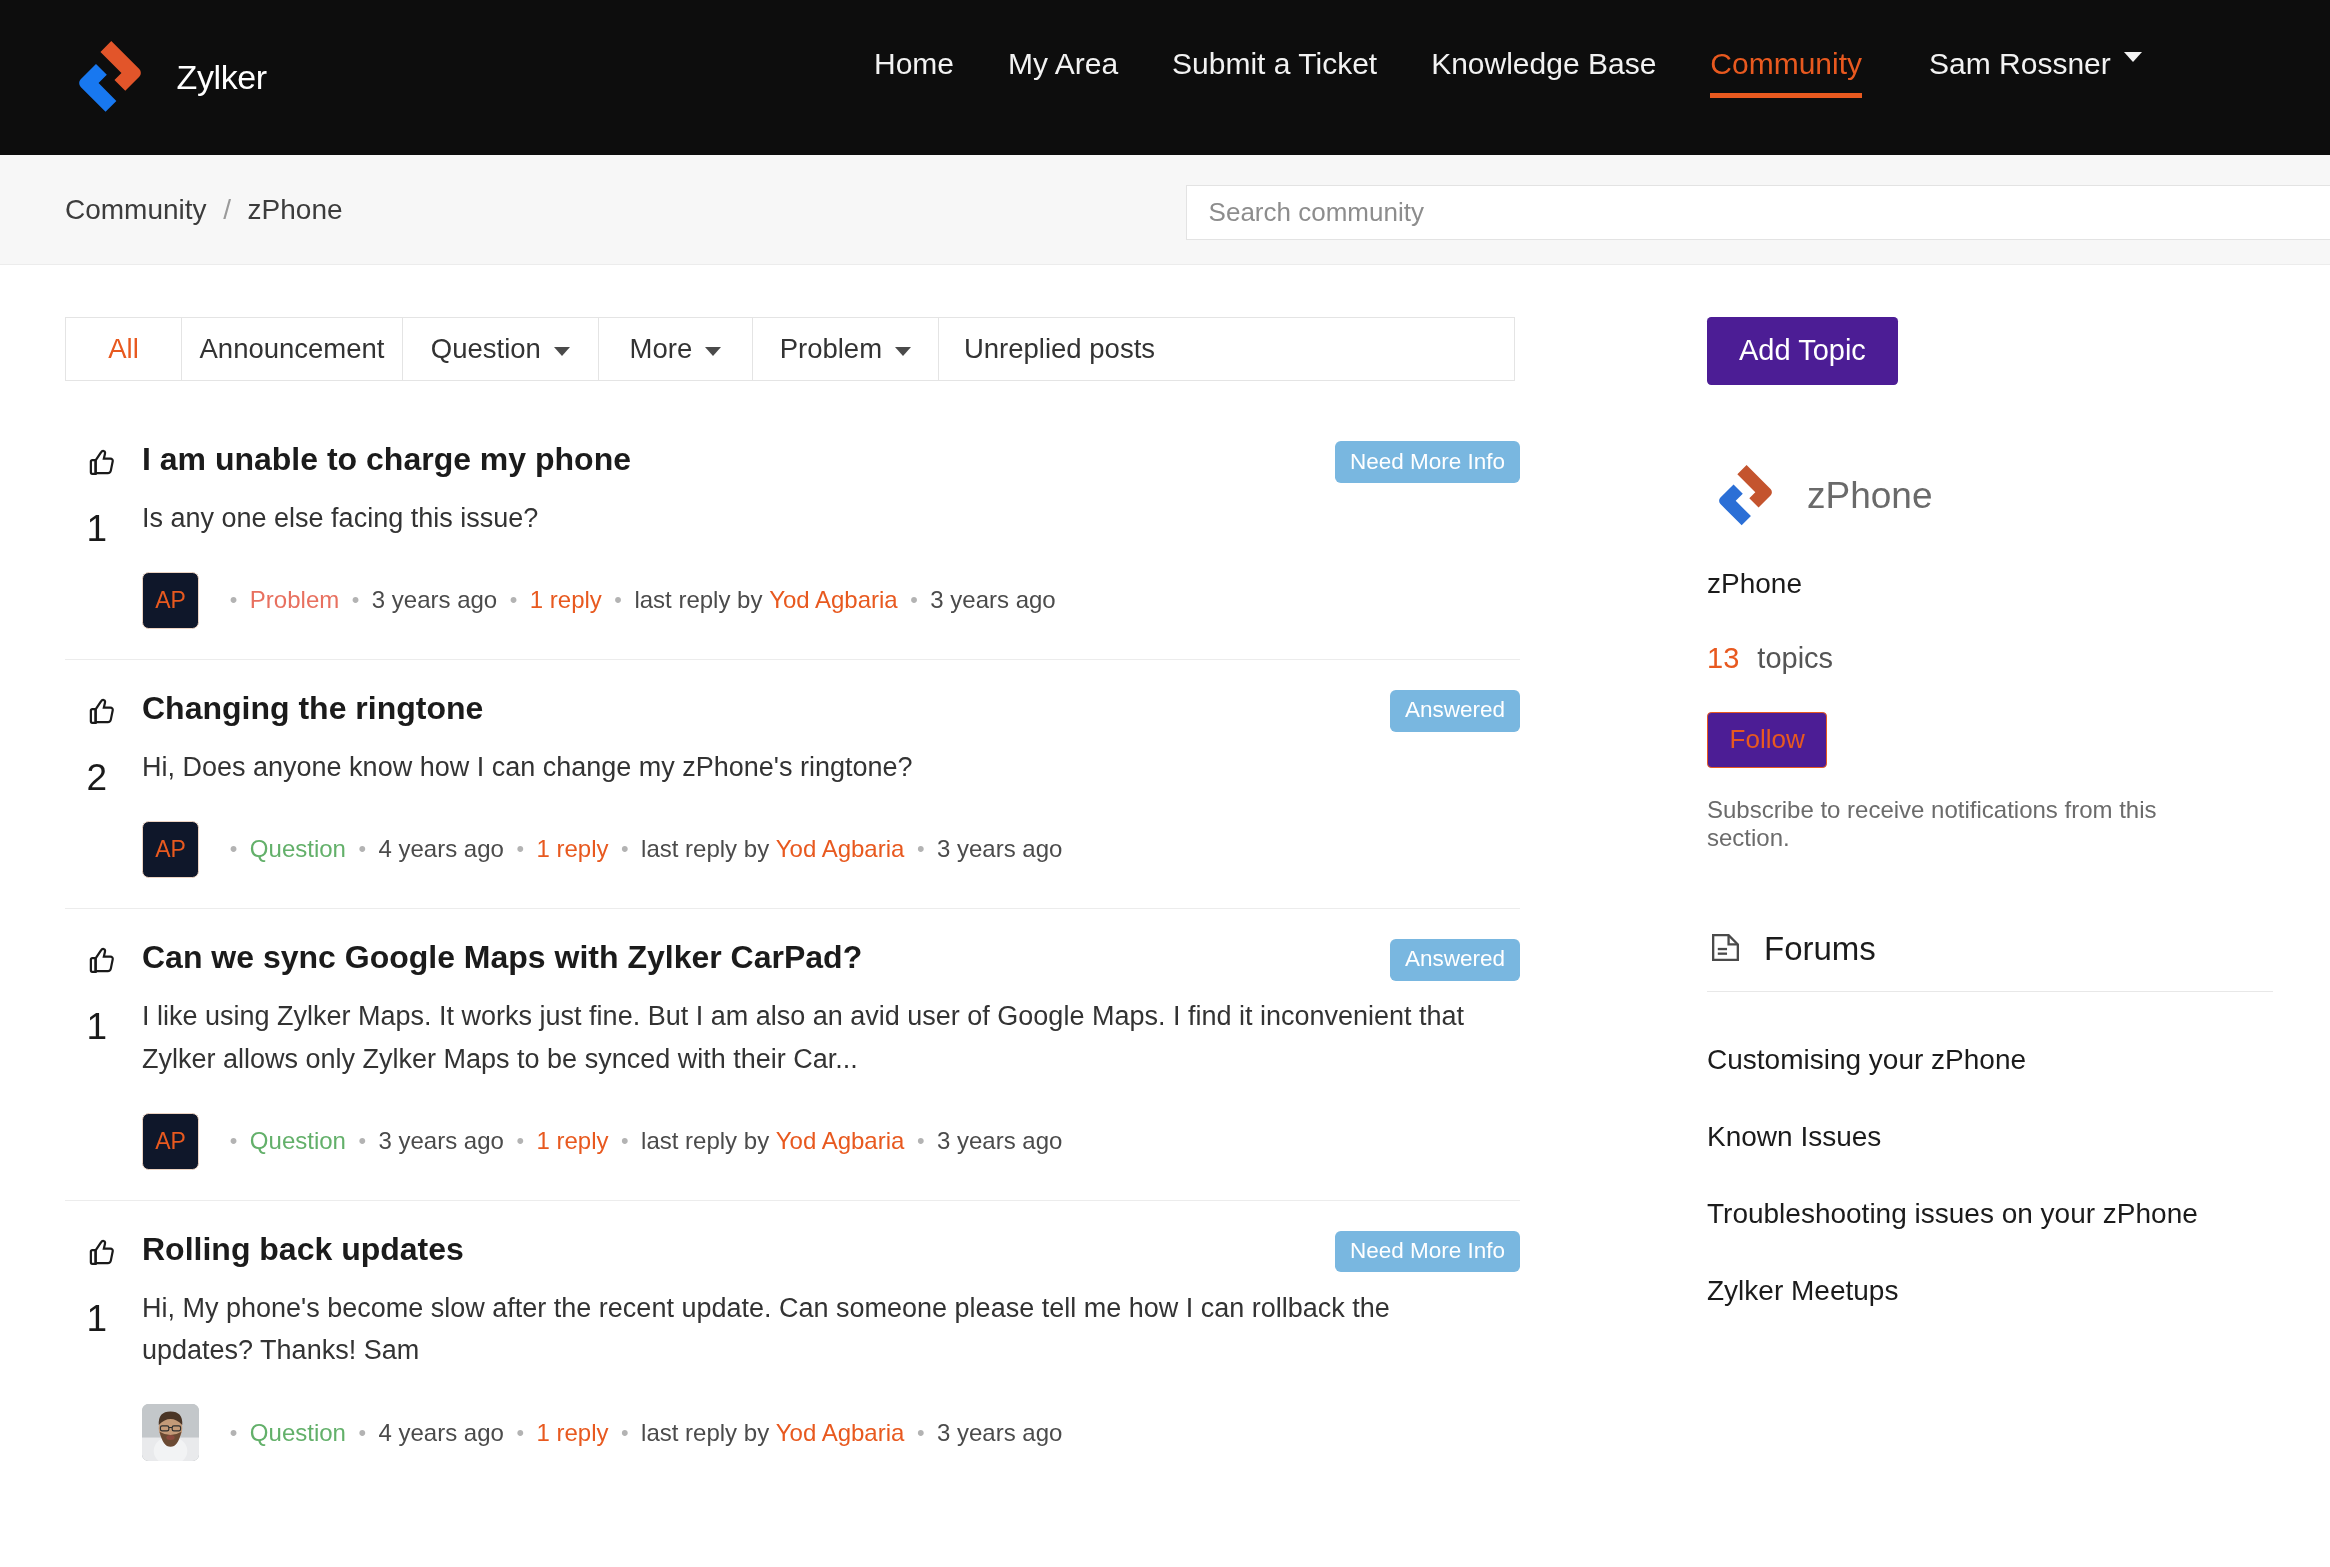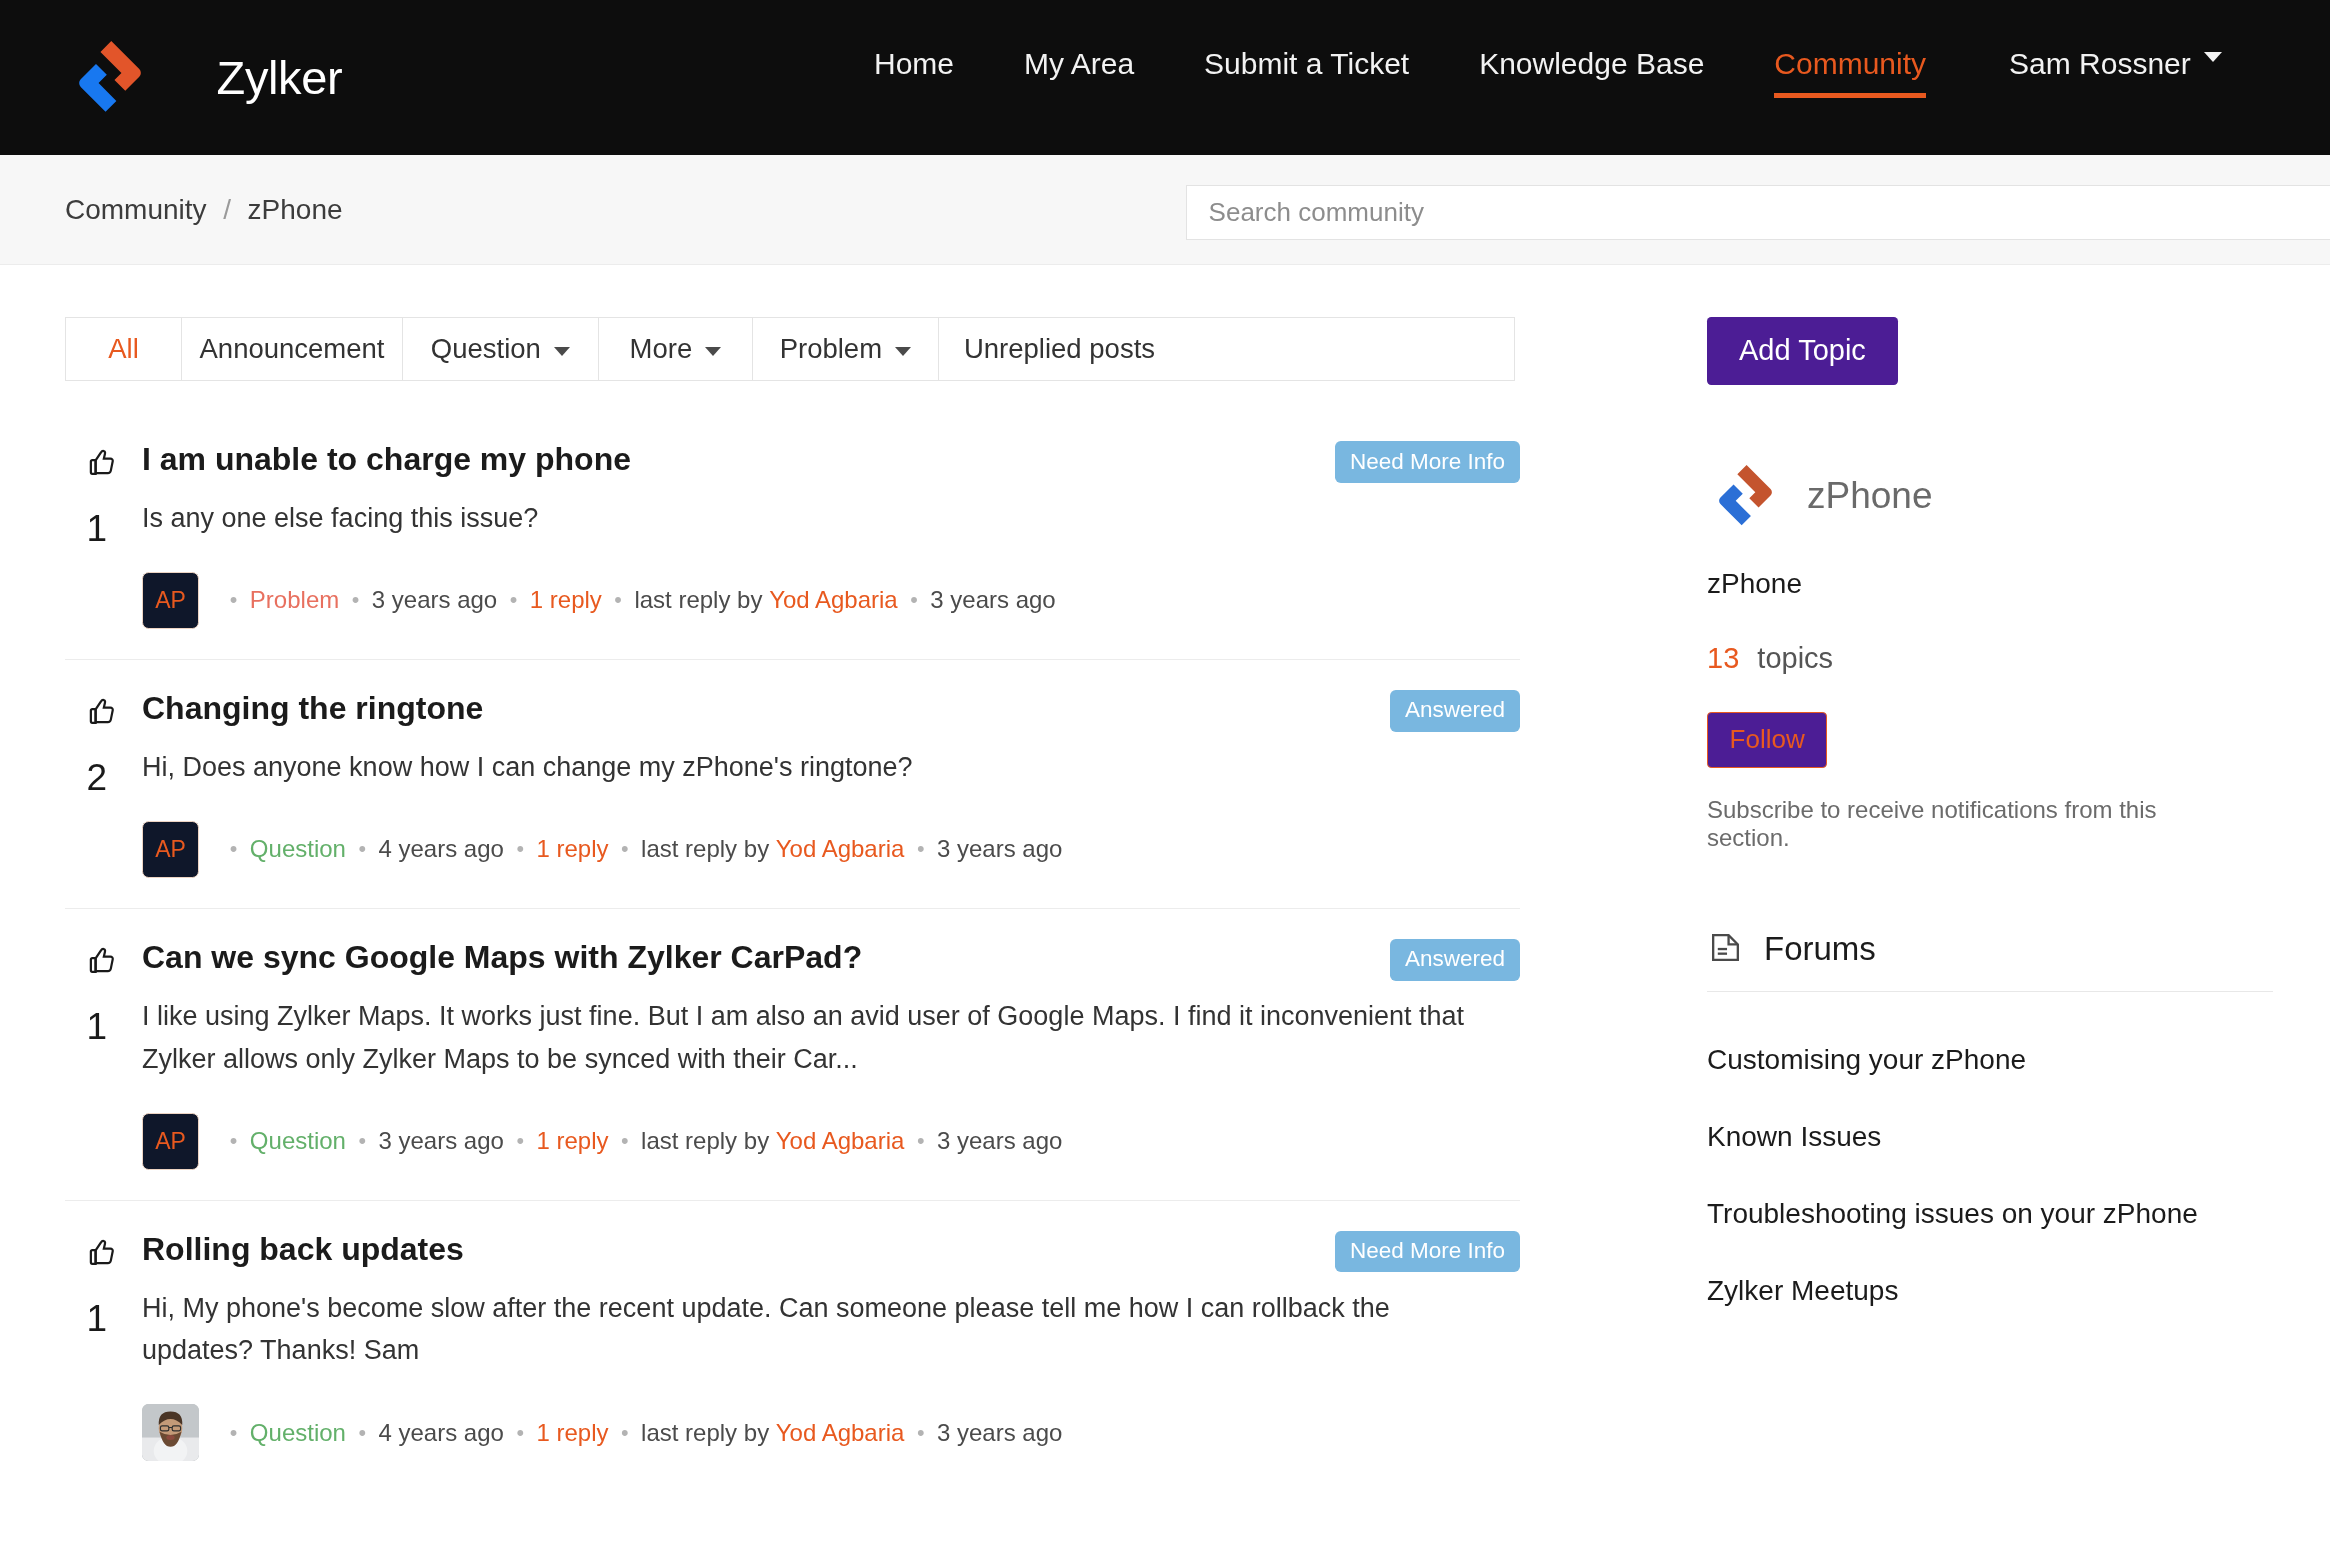--- a/index.html
+++ b/index.html
@@ -17,33 +17,32 @@
     background: #0d0d0d;
     display: flex;
     align-items: center;
     padding: 0 53px 0 65px;
     position: relative;
   }
   .brand { display: flex; align-items: center; gap: 21.6px; }
   .brand-logo { width: 90px; height: 90px; position: relative; }
   .brand-name {
     color: #ffffff;
-    font-size: 47px;
+    font-size: 34px;
     font-weight: 400;
     letter-spacing: -0.4px;
-    margin-left: 40px;
   }
   .nav-links {
     position: absolute;
     left: 847px;
     top: 0;
     height: 127px;
     display: flex;
     align-items: center;
-    gap: 16px;
+    gap: 0;
   }
   .nav-link {
     color: #f2f2f2;
     font-size: 30px;
     padding: 0 27px;
     position: relative;
     height: 53px;
     display: flex;
     align-items: center;
     white-space: nowrap;

